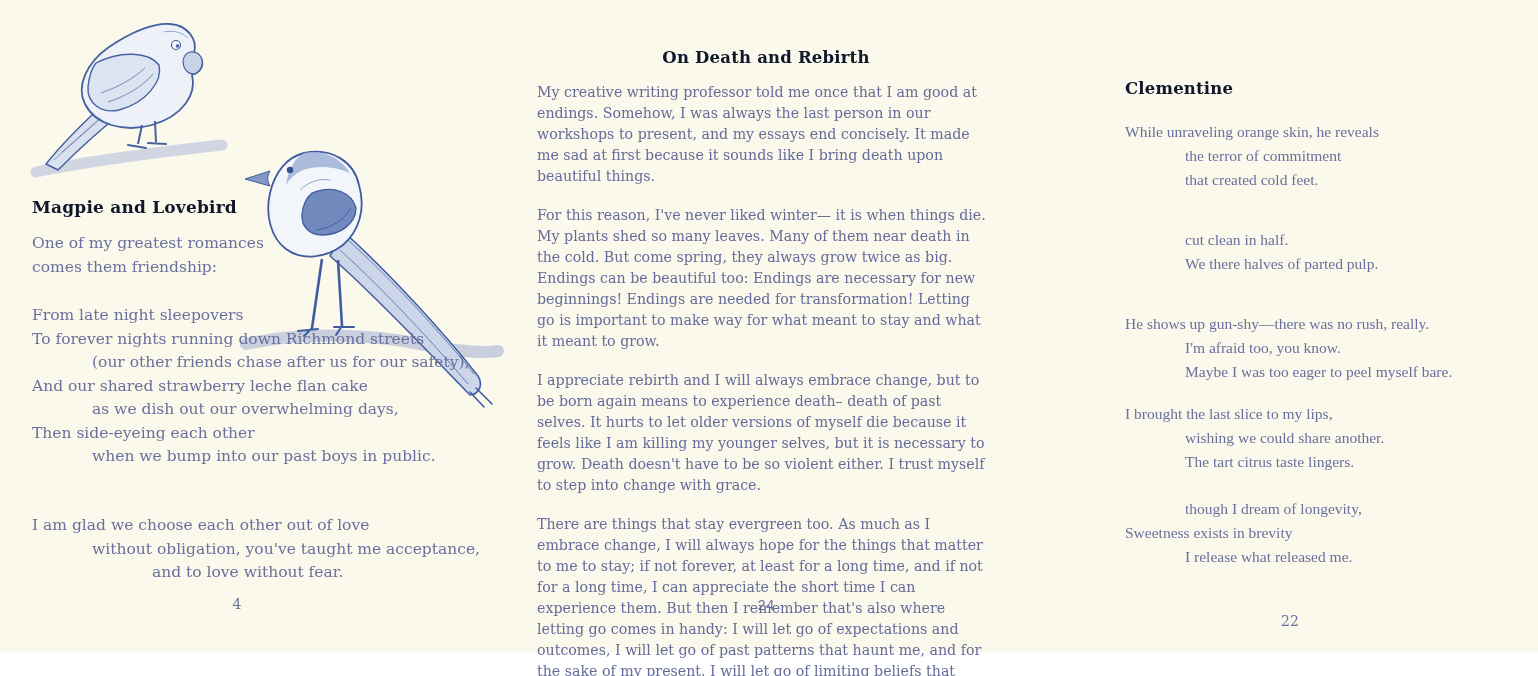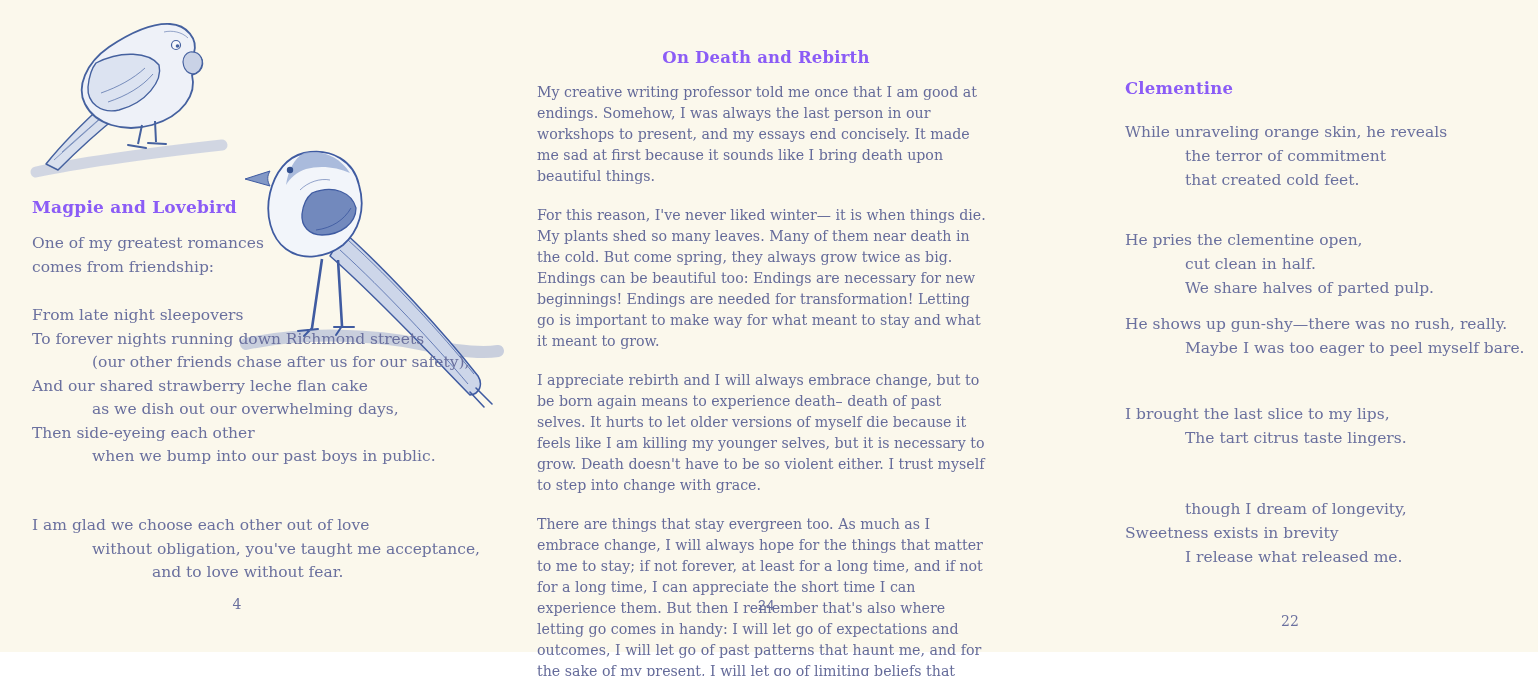--- a/index.html
+++ b/index.html
@@ -10,21 +10,21 @@
     overflow:hidden;
     font-family:"DejaVu Serif","Liberation Serif",serif;
   }
   .spread{
     position:absolute;left:0;top:0;width:1538px;height:652px;
     background:#fbf8ec;
   }
   .illu{position:absolute;}
   .page-title{
     position:absolute;
-    font-weight:700;color:#8b5cf6;font-size:17px;letter-spacing:.2px;
+    font-weight:700;color:#0f172a;font-size:17px;letter-spacing:.2px;
   }
   .poem-stanza{position:absolute;}
   .v-line{
     font-size:15.5px;color:#6a709e;line-height:23.5px;white-space:nowrap;
   }
   .r .v-line{line-height:24px;}
   .ind1{padding-left:60px;}
   .ind2{padding-left:120px;}
   .page-num{
     position:absolute;text-align:center;
@@ -38,21 +38,21 @@
   #left-num{left:32px;top:596px;width:410px;}
   
   #middle-title{left:537px;top:48px;width:458px;text-align:center;font-size:16.5px;}
   #middle-body{position:absolute;left:537px;top:82px;width:462px;}
   .para{
     font-size:14.2px;color:#656b9a;line-height:21px;margin:0 8px 18px 0;
   }
   #middle-num{left:537px;top:598px;width:458px;font-family:Liberation Mono, monospace;}
   
   #right-title{left:1125px;top:79px;font-size:16.5px;}
-  .r{left:1125px;}
+  .r{left:1125px;font-family:Liberation Serif, serif;}
   #r-s1{top:120px;}
   #r-s2{top:228px;}
   #r-s3{top:312px;}
   #r-s4{top:402px;}
   #r-s5{top:497px;}
   #right-num{left:1125px;top:613px;width:330px;}
   #lovebird{left:22px;top:2px;}
   #magpie{left:240px;top:138px;}
 </style>
 </head>
@@ -92,21 +92,21 @@
     <path d="M60 52 C68 44 80 40 90 42" stroke="#3f5ba1" stroke-width="0.9" fill="none" opacity="0.6"></path>
     <path d="M82 121 L72 190 M98 122 L102 188" stroke="#3f5ba1" stroke-width="2.6" fill="none"></path>
     <path d="M58 193 L78 191 M72 190 L64 198 M94 189 L114 189 M102 188 L96 197" stroke="#3f5ba1" stroke-width="2" fill="none" stroke-linecap="round"></path>
   </svg>
 </div>
 
 <div class="page-title" id="left-title">Magpie and Lovebird</div>
 
 <div class="poem-stanza" id="l-s1">
   <div class="v-line">One of my greatest romances</div>
-  <div class="v-line">comes from friendship:</div>
+  <div class="v-line">comes them friendship:</div>
 </div>
 <div class="poem-stanza" id="l-s2">
   <div class="v-line">From late night sleepovers</div>
   <div class="v-line">To forever nights running down Richmond streets</div>
   <div class="v-line ind1">(our other friends chase after us for our safety),</div>
   <div class="v-line">And our  shared strawberry leche flan cake</div>
   <div class="v-line ind1">as we dish out our overwhelming days,</div>
   <div class="v-line">Then side-eyeing each other</div>
   <div class="v-line ind1">when we bump into our past boys in public.</div>
 </div>
@@ -127,30 +127,31 @@
 <div class="page-num" id="middle-num">24</div>
 
 <div class="page-title" id="right-title">Clementine</div>
 
 <div class="poem-stanza r" id="r-s1">
   <div class="v-line">While unraveling orange skin, he reveals</div>
   <div class="v-line ind1">the terror of commitment</div>
   <div class="v-line ind1">that created cold feet.</div>
 </div>
 <div class="poem-stanza r" id="r-s2">
-  <div class="v-line">He pries the clementine open,</div>
   <div class="v-line ind1">cut clean in half.</div>
-  <div class="v-line ind1">We share halves of parted pulp.</div>
+  <div class="v-line ind1">We there halves of parted pulp.</div>
 </div>
 <div class="poem-stanza r" id="r-s3">
   <div class="v-line">He shows up gun-shy—there was no rush, really.</div>
+  <div class="v-line ind1">I'm afraid too, you know.</div>
   <div class="v-line ind1">Maybe I was too eager to peel myself bare.</div>
 </div>
 <div class="poem-stanza r" id="r-s4">
   <div class="v-line">I brought the last slice to my lips,</div>
+  <div class="v-line ind1">wishing we could share another.</div>
   <div class="v-line ind1">The tart citrus taste lingers.</div>
 </div>
 <div class="poem-stanza r" id="r-s5">
   <div class="v-line ind1">though I dream of longevity,</div>
   <div class="v-line">Sweetness exists in brevity</div>
   <div class="v-line ind1">I release what released me.</div>
 </div>
 <div class="page-num" id="right-num">22</div>
 
 </body></html>

